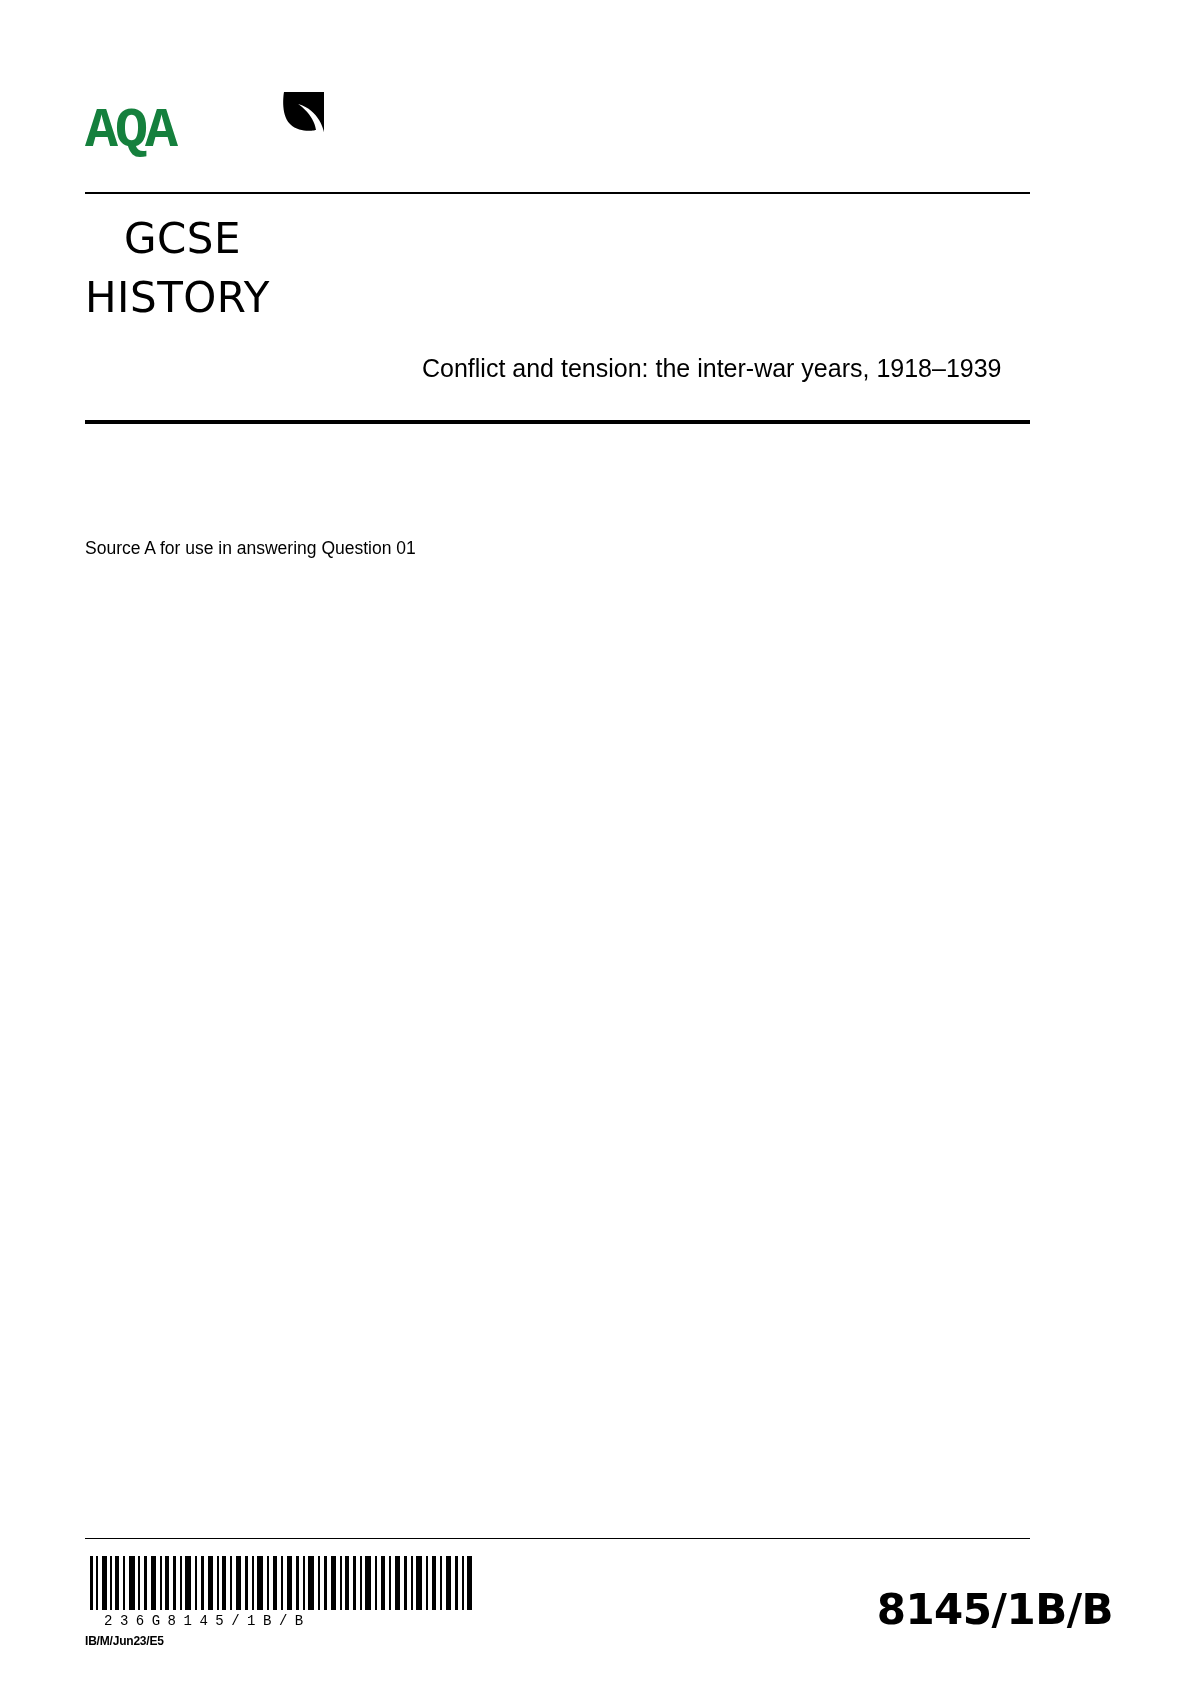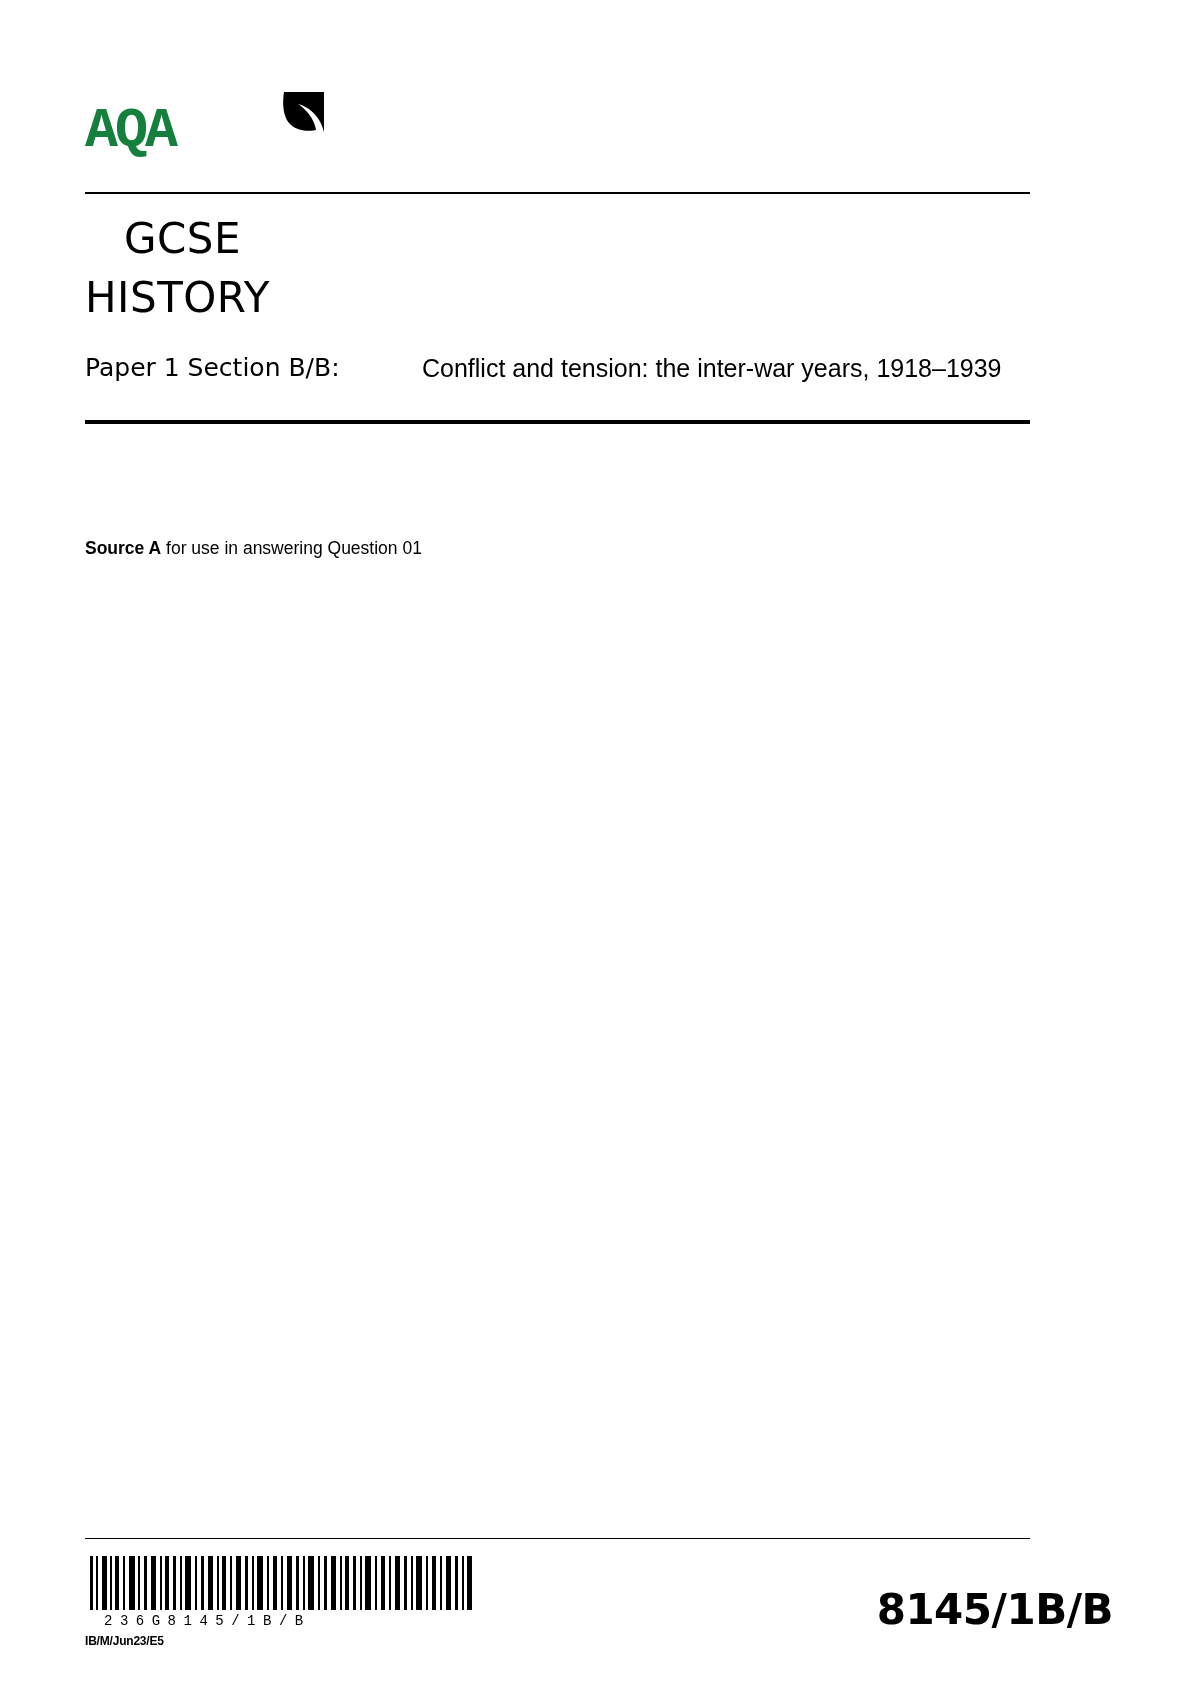--- a/index.html
+++ b/index.html
@@ -115,21 +115,21 @@
   
   .source-line {
     position: absolute;
     left: 85px;
     font-size: 17.5px;
     line-height: 24px;
     font-family: "Liberation Sans", sans-serif;
   }
   #source-line-a { top: 536px; }
   #source-line-bc { top: 584px; }
-  .source-line b { font-weight: bold; }
+  .source-line b { font-weight: normal; }
 
   
   .barcode-wrap {
     position: absolute;
     left: 86px;
     top: 1554px;
     width: 390px;
     height: 76px;
   }
   .barcode {
@@ -173,21 +173,20 @@
     <div class="logo-text">AQA</div>
     <svg class="logo-mark" viewBox="0 0 46 46">
       <path d="M4 2 H44 V42 C44 42 40 20 18 14 C18 14 34 24 36 40 C36 40 20 44 10 34 C0 24 4 2 4 2 Z" fill="#000"></path>
     </svg>
   </div>
 
   <div class="rule-thin" id="rule-top"></div>
 
   <div class="qual">GCSE</div>
   <div class="subject">HISTORY</div>
-  <div class="paper-label">Paper 1 Section B/B:</div>
   <div class="paper-title">Conflict and tension: the inter-war years, 1918–1939</div>
 
   <div class="rule-thick" id="rule-mid"></div>
 
 
   <div class="source-line" id="source-line-a">
     <b>Source A</b><span> for use in answering Question 01</span>
   </div>
 
 

